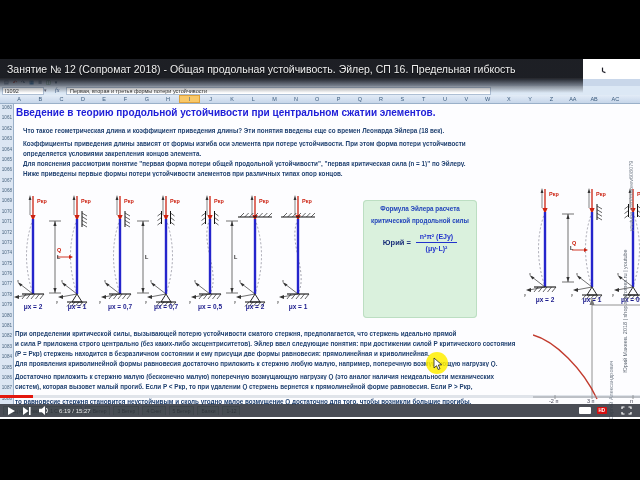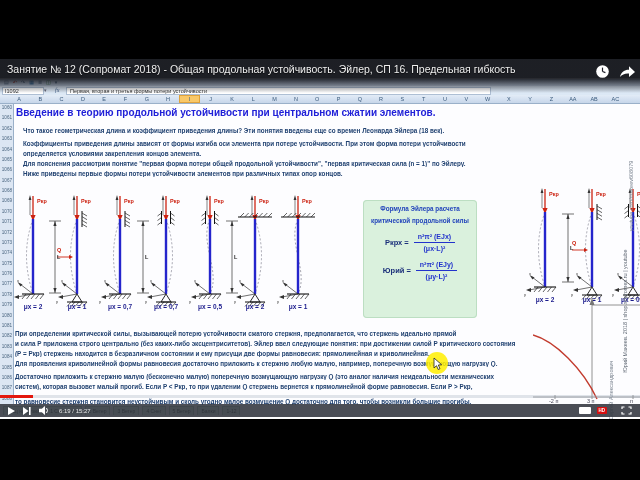--- a/index.html
+++ b/index.html
@@ -5,21 +5,21 @@
   html,body{margin:0;padding:0;background:#000;}
   #screen{position:relative;width:640px;height:480px;background:#000;overflow:hidden;
           font-family:"Liberation Sans",sans-serif;}
   .blackbar{position:absolute;left:0;width:640px;background:#000;}
   #bar-top{top:0;height:59px;}
   #bar-bottom{top:418px;height:62px;}
 
   #video{position:absolute;left:0;top:59px;width:640px;height:360px;background:#fff;overflow:hidden;}
 
   
-  #title-overlay{position:absolute;left:0;top:0;width:640px;height:34px;
+  #title-overlay{position:absolute;left:0;top:0;width:583px;height:34px;
      background:linear-gradient(to bottom,rgba(10,12,18,.92) 55%,rgba(10,12,18,0));z-index:30;}
   #vtitle{position:absolute;left:7px;top:4px;font-size:10.5px;color:#eee;white-space:nowrap;
      text-shadow:0 1px 1px rgba(0,0,0,.7);}
   .ticon{position:absolute;top:5px;}
   #clock-ic{left:595px;} #share-ic{left:619px;}
 
   
   #qat{position:absolute;left:0;top:20px;width:640px;height:7px;background:#c9d7ea;z-index:5;}
   #qat span{font-size:5px;color:#5a6f8a;margin-left:4px;vertical-align:top;line-height:7px;}
   #qat span:nth-child(2){color:#b03a2e;} #qat span:nth-child(4){color:#2e6da4;} #qat span:nth-child(6){color:#3a7d44;}
@@ -528,27 +528,20 @@
               <polygon points="5.4,7 8.6,7 7,2" fill="#333"></polygon>
               <polygon points="5.4,65 8.6,65 7,70" fill="#333"></polygon>
               <text x="9" y="38" font-size="5.5" fill="#222" font-weight="bold">L</text>
             </svg></div>
         </div>
 
       <div id="fbox">
         <div class="fbt">Формула Эйлера расчета</div>
         <div class="fbt">критической продольной силы</div>
         <div class="frow">
-          <span class="flhs">Pкрх =</span>
-          <span class="ffrac">
-            <div class="fnum">n²π² (EJx)</div>
-            <div class="fden">(μx·L)²</div>
-          </span>
-        </div>
-        <div class="frow">
           <span class="flhs">Юрий =</span>
           <span class="ffrac">
             <div class="fnum">n²π² (EJy)</div>
             <div class="fden">(μy·L)²</div>
           </span>
         </div>
       </div>
 
       <div id="pbot">
           <div class="line">При определении критической силы, вызывающей потерю устойчивости сжатого стержня, предполагается, что стержень идеально прямой</div>

